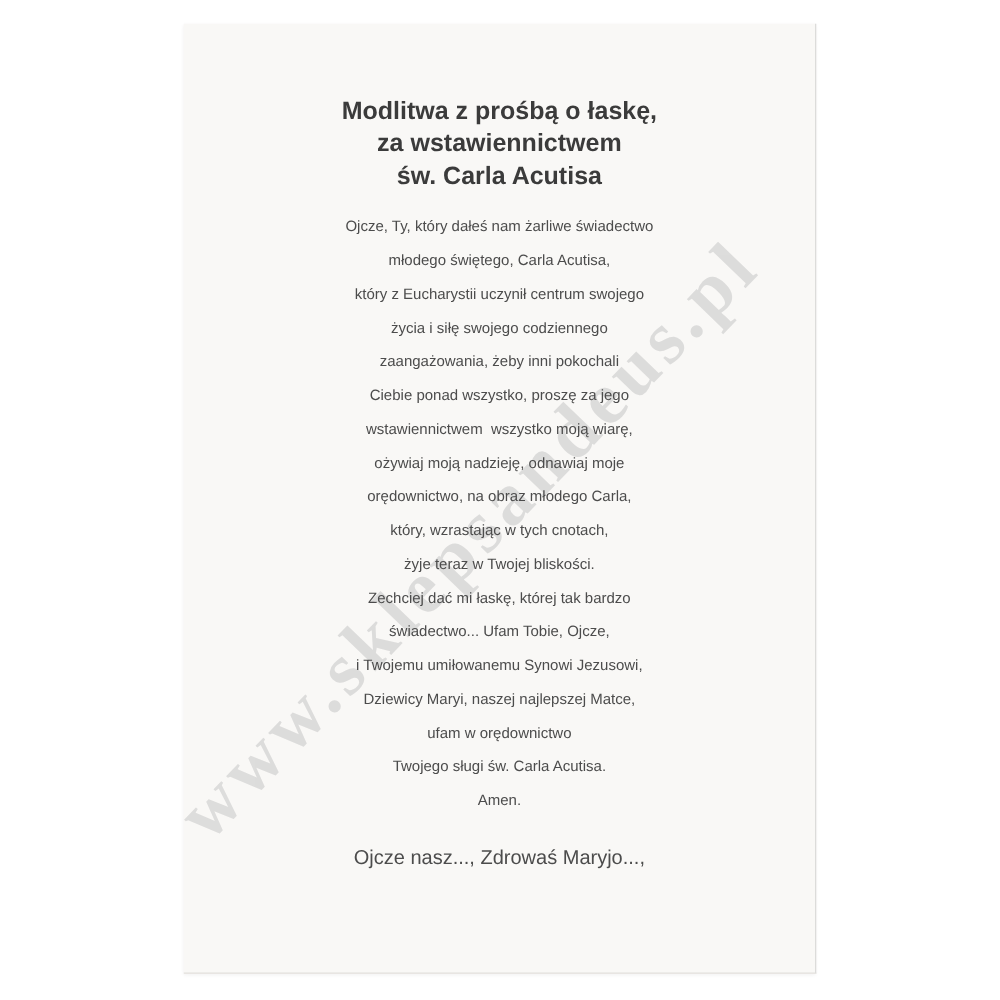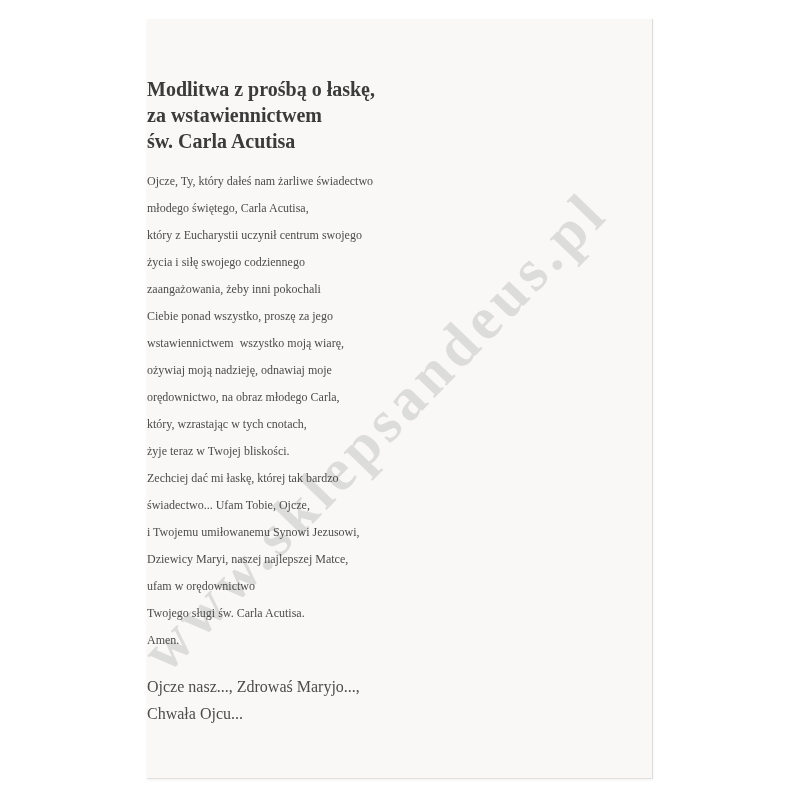--- a/index.html
+++ b/index.html
@@ -32,22 +32,21 @@
     letter-spacing:5px;
     color:#c6c6c6;
     opacity:0.55;
     white-space:nowrap;
     pointer-events:none;
     user-select:none;
   }
   .content{
     position:relative;
     z-index:2;
-    text-align:left;
-    font-family:Liberation Serif, serif;
+    text-align:center;
   }
   .title{
     margin-top:57px;
     font-size:20px;
     line-height:26px;
     font-weight:bold;
     color:#3b3b3b;
   }
   .prayer{
     margin-top:14px;
@@ -95,18 +94,17 @@
         <div class="line">świadectwo... Ufam Tobie, Ojcze,</div>
         <div class="line">i Twojemu umiłowanemu Synowi Jezusowi,</div>
         <div class="line">Dziewicy Maryi, naszej najlepszej Matce,</div>
         <div class="line">ufam w orędownictwo</div>
         <div class="line">Twojego sługi św. Carla Acutisa.</div>
         <div class="line">Amen.</div>
       </div>
 
       <div class="closing">
         <div class="line">Ojcze nasz..., Zdrowaś Maryjo...,</div>
-        <div class="line">Chwała Ojcu...</div>
       </div>
 
     </div>
   </div>
 </div>
 
 </body></html>

